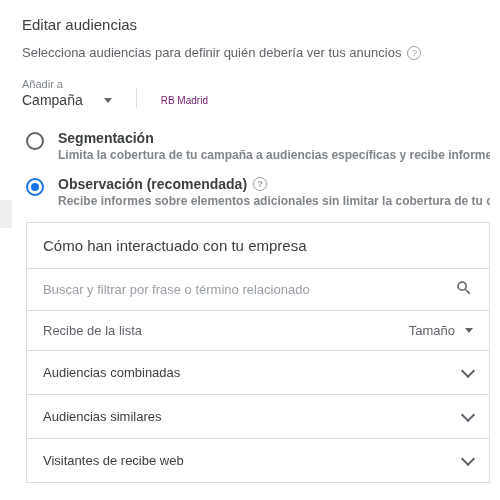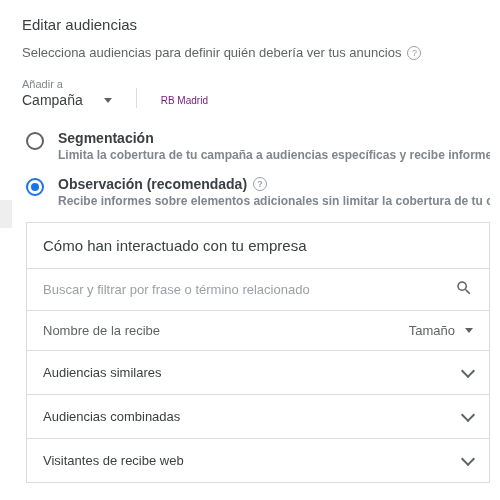--- a/index.html
+++ b/index.html
@@ -236,32 +236,32 @@
     <div class="panel-header">Cómo han interactuado con tu empresa</div>
     <div class="search-row">
       <input class="search-input" placeholder="Buscar y filtrar por frase o término relacionado" style="">
       <span class="search-glyph">
         <svg viewBox="0 0 24 24">
             <path d="M15.5 14h-.79l-.28-.27A6.471 6.471 0 0016 9.5 6.5 6.5 0 109.5 16c1.61 0 3.09-.59 4.23-1.57l.27.28v.79l5 4.99L20.49 19l-4.99-5zm-6 0C7.01 14 5 11.99 5 9.5S7.01 5 9.5 5 14 7.01 14 9.5 11.99 14 9.5 14z"></path>
           </svg>
       </span>
     </div>
     <div class="table-head">
-      <span class="col-name">Nombre de la recibe</span>
+      <span class="col-name">Recibe de la lista</span>
       <span class="col-size">
         <span>Tamaño</span>
         <span class="caret-down"></span>
       </span>
     </div>
     <div class="list-row">
+      <span class="label">Audiencias combinadas</span>
+      <span class="chevron"></span>
+    </div>
+    <div class="list-row">
       <span class="label">Audiencias similares</span>
-      <span class="chevron"></span>
-    </div>
-    <div class="list-row">
-      <span class="label">Audiencias combinadas</span>
       <span class="chevron"></span>
     </div>
     <div class="list-row">
       <span class="label">Visitantes de recibe web</span>
       <span class="chevron"></span>
     </div>
   </div>
 </div>
 
 </body></html>

